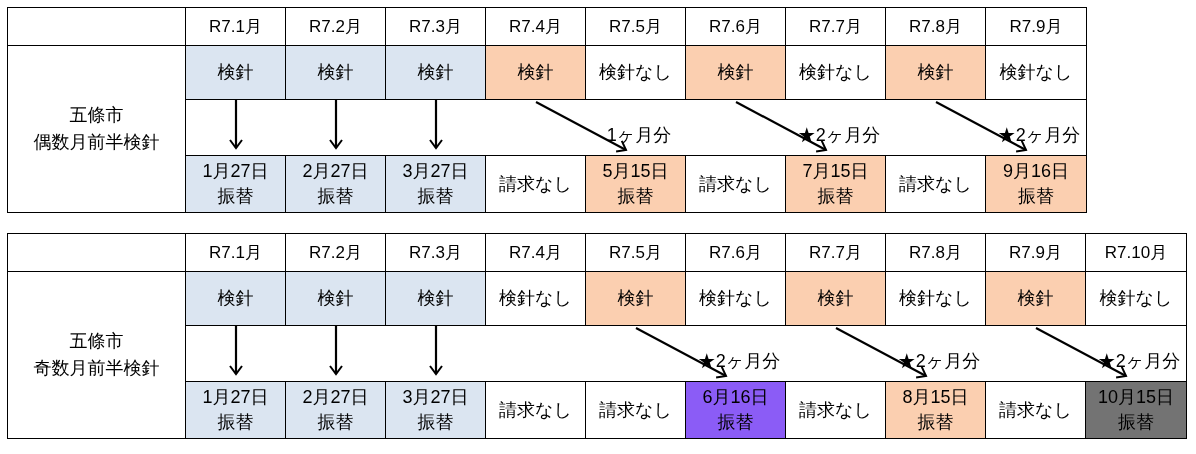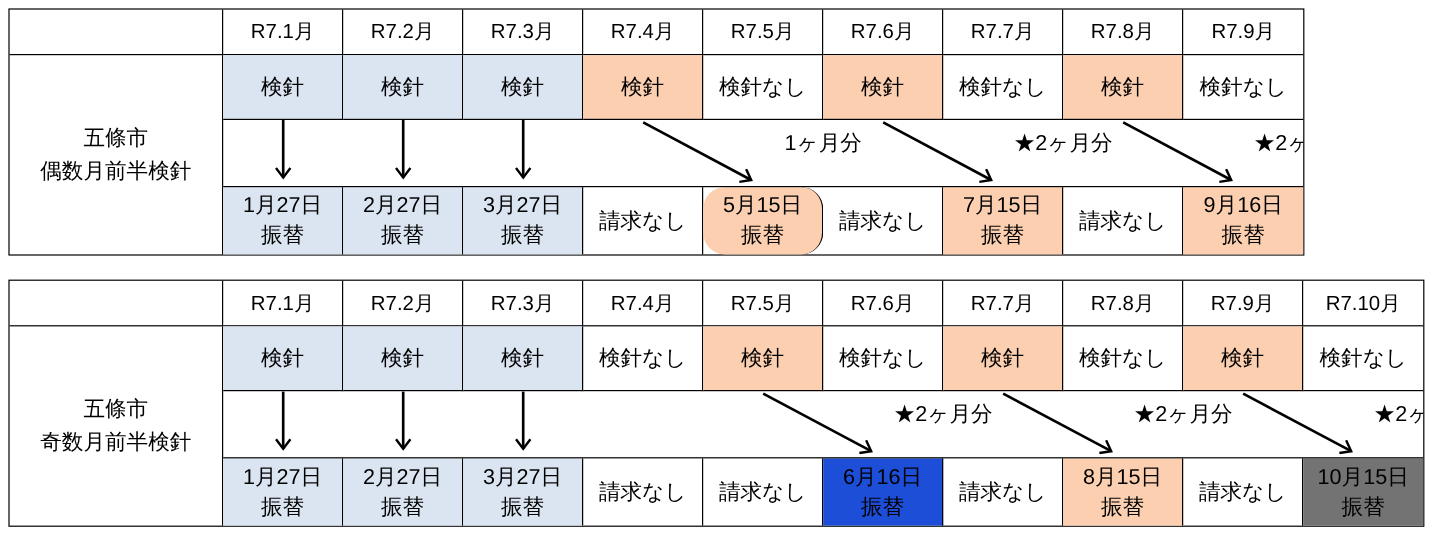--- a/index.html
+++ b/index.html
@@ -31,26 +31,25 @@
     overflow:hidden;
   }
   .cell.no-br{border-right:none;}
   .cell.no-bb{border-bottom:none;}
   .cell.header{font-size:17px;}
   .label-cell{font-size:18px;line-height:27px;}
   .arrow-cell{position:relative;padding:0;}
   .arrow-cell svg{position:absolute;left:0;top:0;display:block;}
   .arrow-label{
     position:absolute;
-    top:7px;
+    top:23px;
     transform:translateX(-50%);
     font-size:18px;
     white-space:nowrap;
     background:transparent;
-    margin-left:47px;
   }
 </style>
 </head>
 <body>
 
 <div class="canvas">
     <div class="tbl" style="left: 7px; top: 7px; grid-template-columns: 178px repeat(9, 100px); grid-template-rows: 38px 54px 56px 56px;">
       <div class="cell" style="grid-area: 1 / 1;"></div>
       <div class="cell no-bb label-cell" style="grid-area: 2 / 1 / span 3;">五條市
 偶数月前半検針</div>
@@ -64,21 +63,21 @@
 振替</div>
       <div class="cell header" style="grid-area: 1 / 4;">R7.3月</div>
       <div class="cell" style="grid-area: 2 / 4; background: rgb(219, 229, 241);">検針</div>
       <div class="cell no-bb" style="grid-area: 4 / 4; background: rgb(219, 229, 241);">3月27日
 振替</div>
       <div class="cell header" style="grid-area: 1 / 5;">R7.4月</div>
       <div class="cell" style="grid-area: 2 / 5; background: rgb(251, 207, 176);">検針</div>
       <div class="cell no-bb" style="grid-area: 4 / 5; background: transparent;">請求なし</div>
       <div class="cell header" style="grid-area: 1 / 6;">R7.5月</div>
       <div class="cell" style="grid-area: 2 / 6; background: transparent;">検針なし</div>
-      <div class="cell no-bb" style="grid-area: 4 / 6; background: rgb(251, 207, 176); border-radius: 18px;">5月15日
+      <div class="cell no-bb" style="grid-area: 4 / 6; background: rgb(251, 207, 176);">5月15日
 振替</div>
       <div class="cell header" style="grid-area: 1 / 7;">R7.6月</div>
       <div class="cell" style="grid-area: 2 / 7; background: rgb(251, 207, 176);">検針</div>
       <div class="cell no-bb" style="grid-area: 4 / 7; background: transparent;">請求なし</div>
       <div class="cell header" style="grid-area: 1 / 8;">R7.7月</div>
       <div class="cell" style="grid-area: 2 / 8; background: transparent;">検針なし</div>
       <div class="cell no-bb" style="grid-area: 4 / 8; background: rgb(251, 207, 176);">7月15日
 振替</div>
       <div class="cell header" style="grid-area: 1 / 9;">R7.8月</div>
       <div class="cell" style="grid-area: 2 / 9; background: rgb(251, 207, 176);">検針</div>
@@ -118,21 +117,21 @@
       <div class="cell no-bb" style="grid-area: 4 / 4; background: rgb(219, 229, 241);">3月27日
 振替</div>
       <div class="cell header" style="grid-area: 1 / 5;">R7.4月</div>
       <div class="cell" style="grid-area: 2 / 5; background: transparent;">検針なし</div>
       <div class="cell no-bb" style="grid-area: 4 / 5; background: transparent;">請求なし</div>
       <div class="cell header" style="grid-area: 1 / 6;">R7.5月</div>
       <div class="cell" style="grid-area: 2 / 6; background: rgb(251, 207, 176);">検針</div>
       <div class="cell no-bb" style="grid-area: 4 / 6; background: transparent;">請求なし</div>
       <div class="cell header" style="grid-area: 1 / 7;">R7.6月</div>
       <div class="cell" style="grid-area: 2 / 7; background: transparent;">検針なし</div>
-      <div class="cell no-bb" style="grid-area: 4 / 7; background: #1d4ed8;">6月16日
+      <div class="cell no-bb" style="grid-area: 4 / 7; background: #8b5cf6;">6月16日
 振替</div>
       <div class="cell header" style="grid-area: 1 / 8;">R7.7月</div>
       <div class="cell" style="grid-area: 2 / 8; background: rgb(251, 207, 176);">検針</div>
       <div class="cell no-bb" style="grid-area: 4 / 8; background: transparent;">請求なし</div>
       <div class="cell header" style="grid-area: 1 / 9;">R7.8月</div>
       <div class="cell" style="grid-area: 2 / 9; background: transparent;">検針なし</div>
       <div class="cell no-bb" style="grid-area: 4 / 9; background: rgb(251, 207, 176);">8月15日
 振替</div>
       <div class="cell header" style="grid-area: 1 / 10;">R7.9月</div>
       <div class="cell" style="grid-area: 2 / 10; background: rgb(251, 207, 176);">検針</div>

